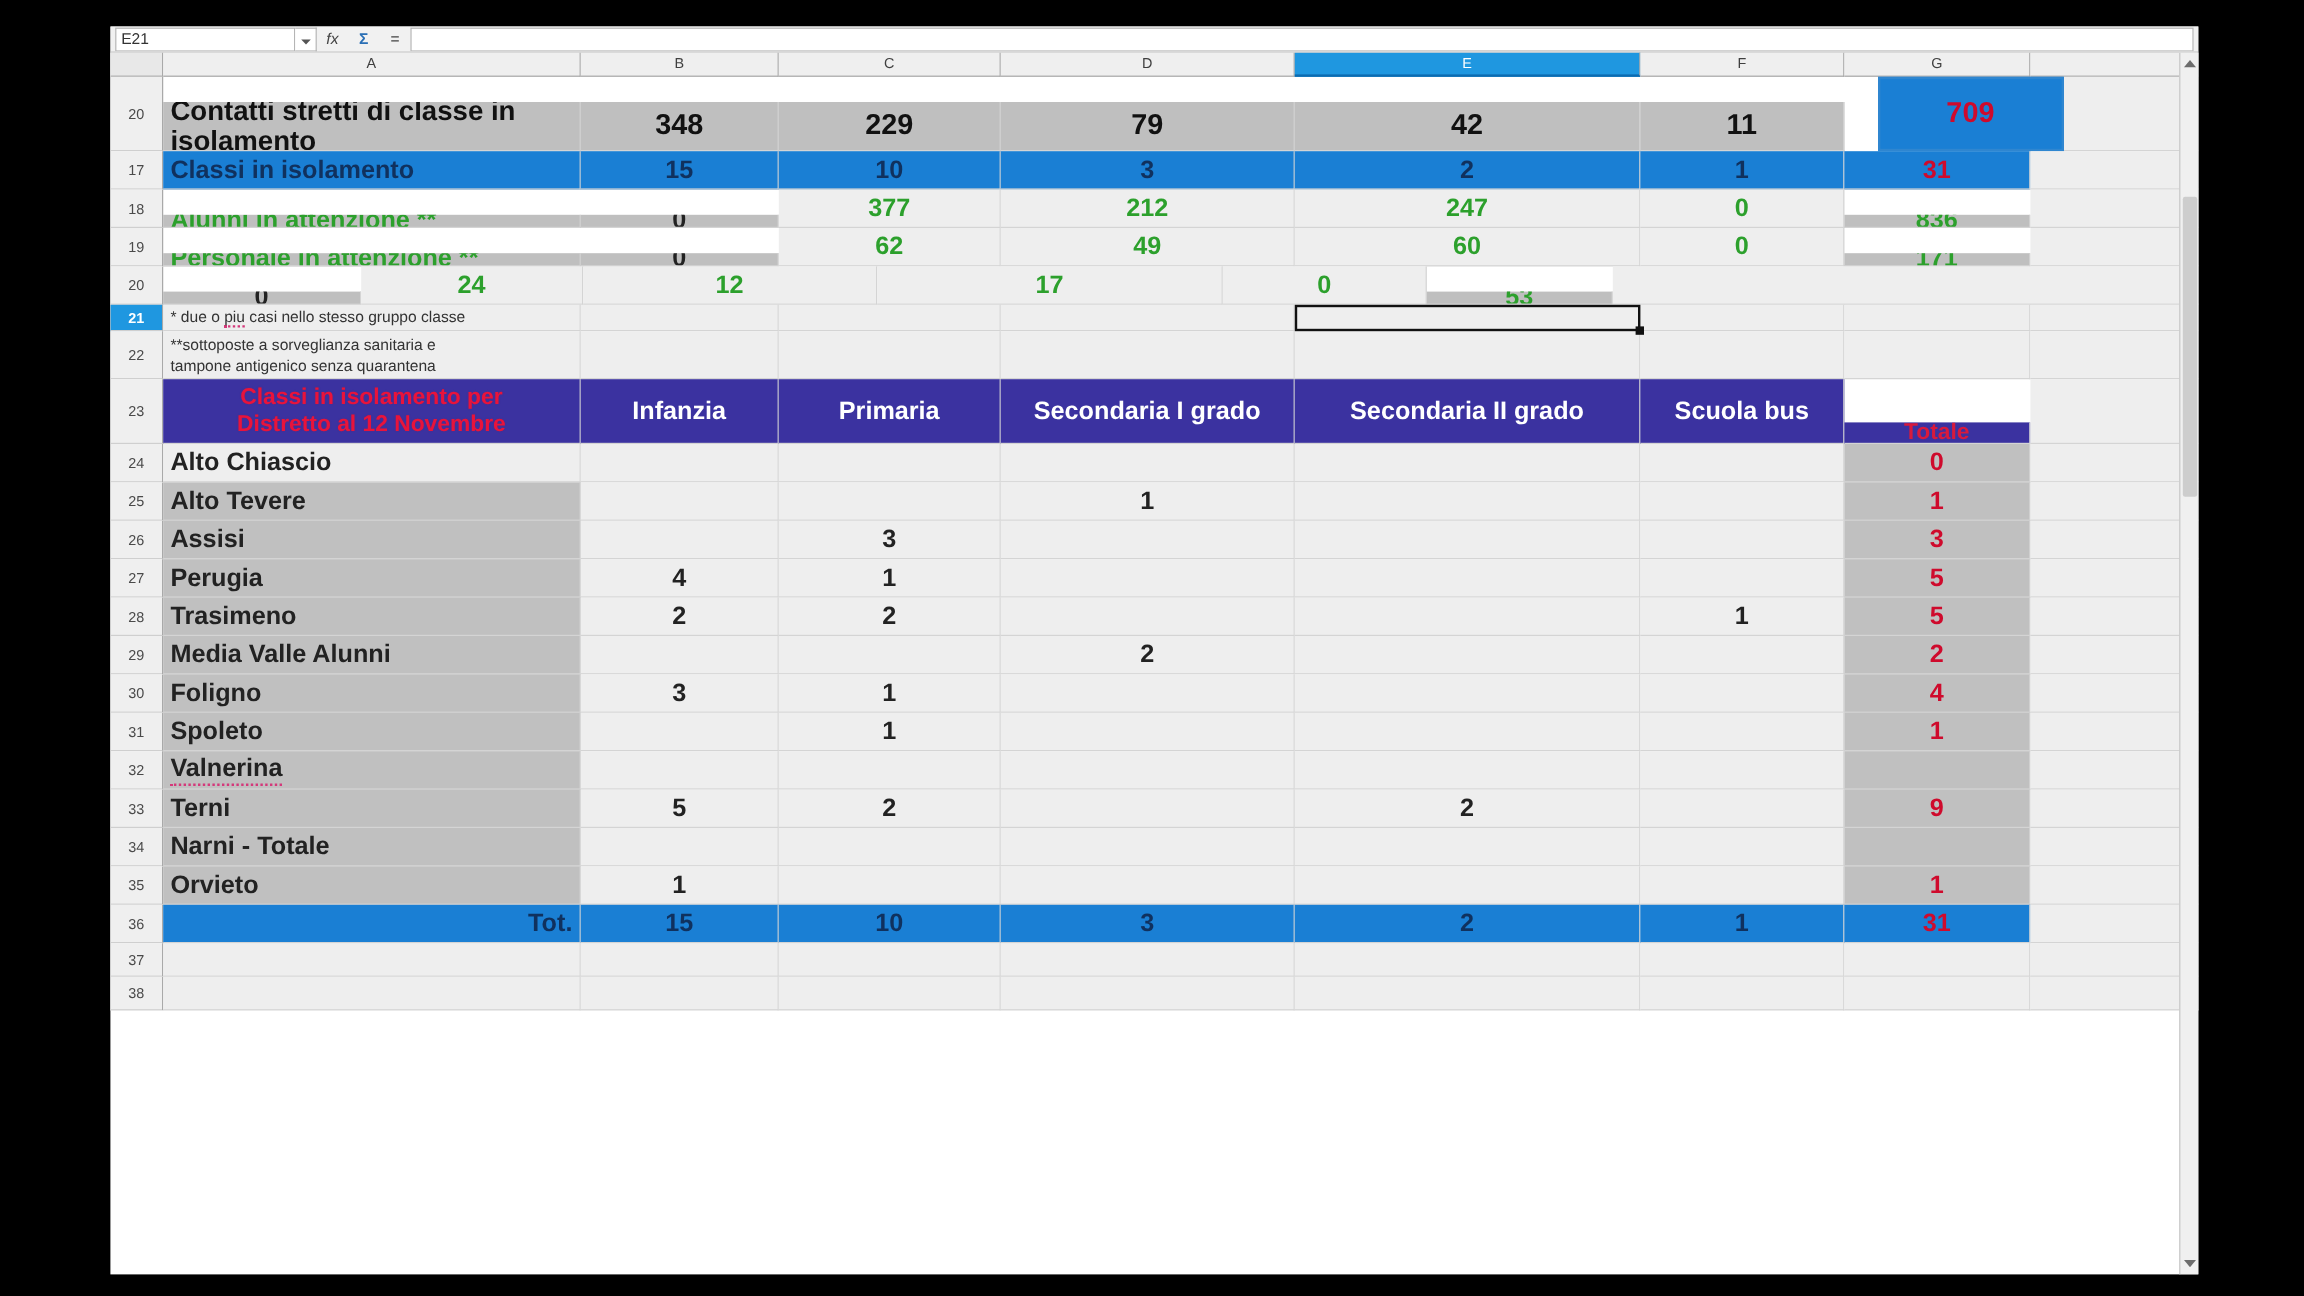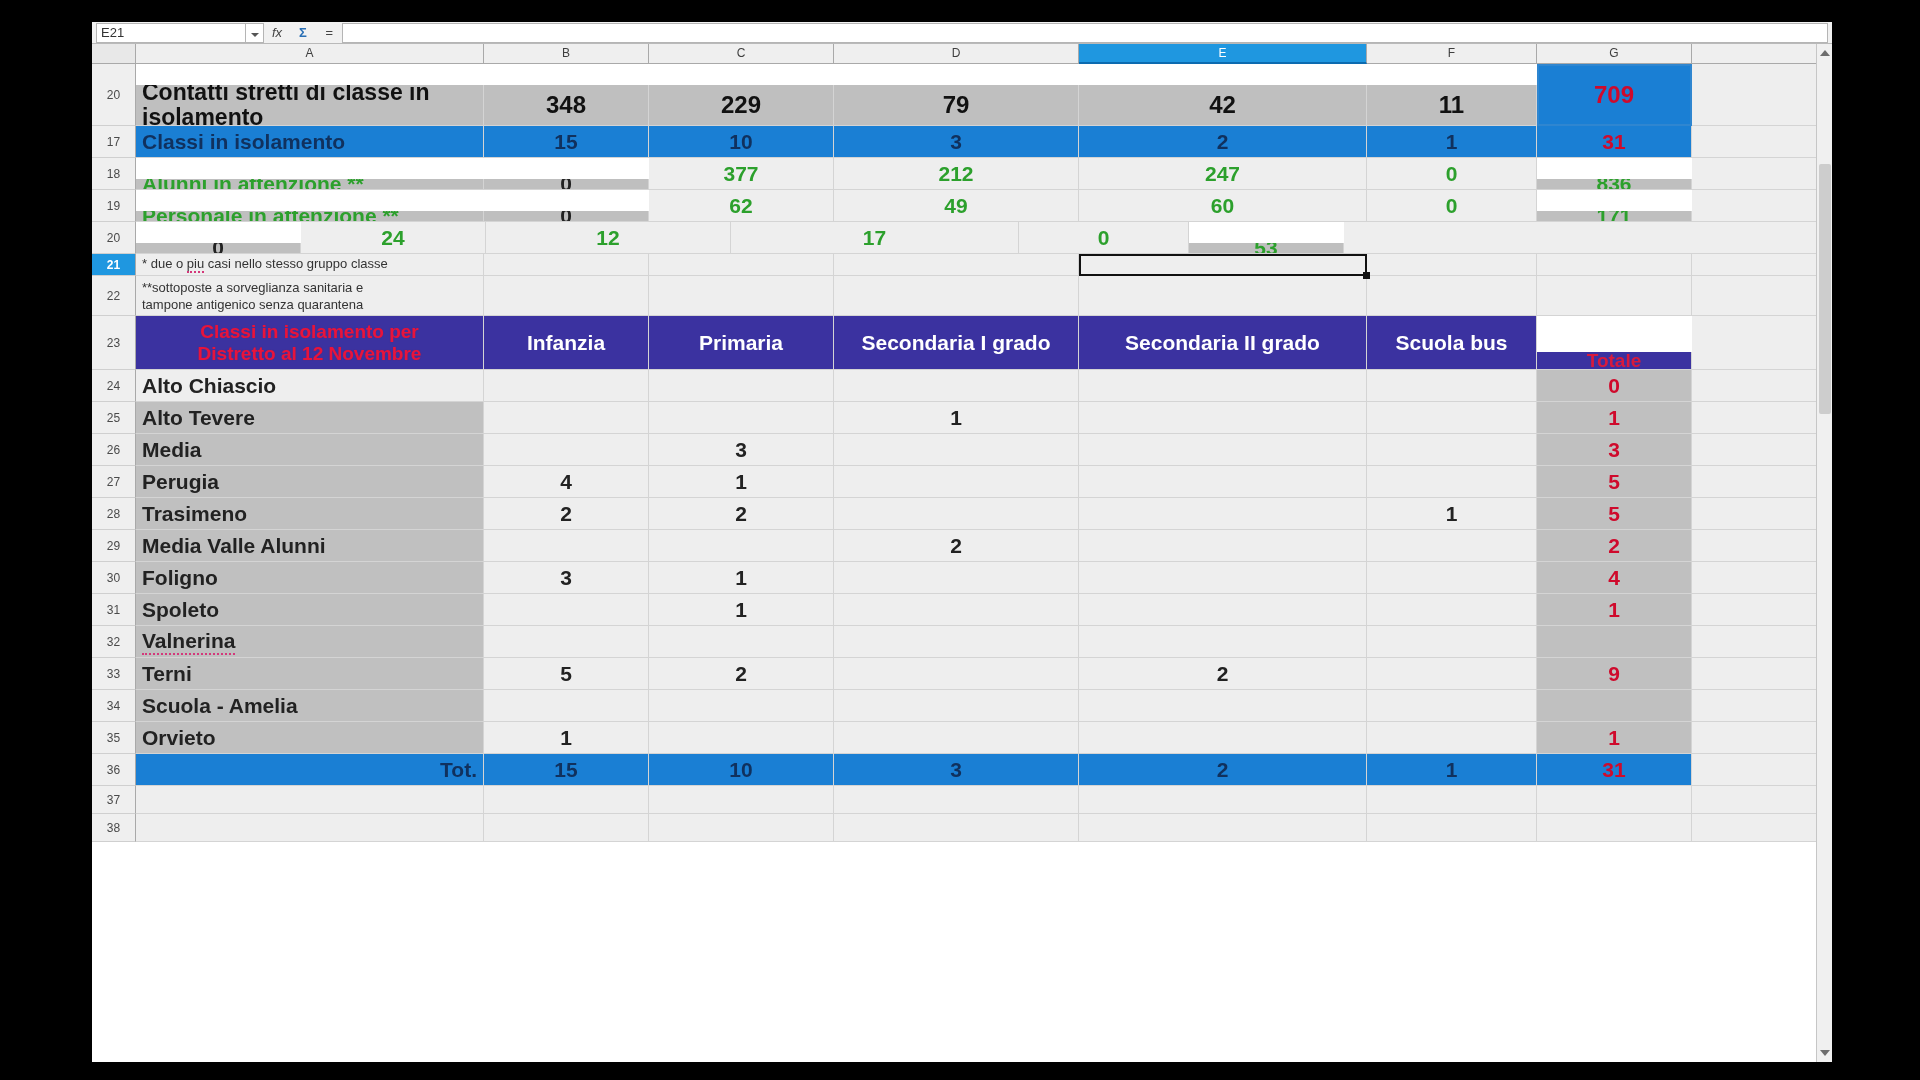--- a/index.html
+++ b/index.html
@@ -193,21 +193,21 @@
       </div>
 
       <div class="row h16">
         <div class="rowhdr">20</div>
         <div class="cell wA fill-grey t-black c-left wrap2" style="font-size:23px;">Contatti stretti di classe in isolamento</div>
         <div class="cell wB fill-grey t-black c-center" style="font-size:24px;">348</div>
         <div class="cell wC fill-grey t-black c-center" style="font-size:24px;">229</div>
         <div class="cell wD fill-grey t-black c-center" style="font-size:24px;">79</div>
         <div class="cell wE fill-grey t-black c-center" style="font-size:24px;">42</div>
         <div class="cell wF fill-grey t-black c-center" style="font-size:24px;">11</div>
-        <div class="cell wG fill-blue t-red c-center g-outline" style="font-size:24px;">709</div>
+        <div class="cell wG fill-blue t-red c-center g-outline" style="font-size:24px;margin-left:28px;">709</div>
         <div class="cell wTail fill-white"></div>
       </div>
 
       <div class="row h17">
         <div class="rowhdr">17</div>
         <div class="cell wA fill-blue t-navy c-left">Classi in isolamento</div>
         <div class="cell wB fill-blue t-navy c-center">15</div>
         <div class="cell wC fill-blue t-navy c-center">10</div>
         <div class="cell wD fill-blue t-navy c-center">3</div>
         <div class="cell wE fill-blue t-navy c-center">2</div>
@@ -315,21 +315,21 @@
             <div class="cell wB c-center fill-none t-plain"></div>
             <div class="cell wC c-center fill-none t-plain"></div>
             <div class="cell wD c-center fill-none t-plain">1</div>
             <div class="cell wE c-center fill-none t-plain"></div>
             <div class="cell wF c-center fill-none t-plain"></div>
             <div class="cell wG c-center fill-grey2 t-red">1</div>
             <div class="cell wTail fill-white"></div>
           </div>
           <div class="row hDist">
             <div class="rowhdr">26</div>
-            <div class="cell wA c-left t-plain fill-grey2">Media</div>
+            <div class="cell wA c-left t-plain fill-grey2">Assisi</div>
             <div class="cell wB c-center fill-none t-plain"></div>
             <div class="cell wC c-center fill-none t-plain">3</div>
             <div class="cell wD c-center fill-none t-plain"></div>
             <div class="cell wE c-center fill-none t-plain"></div>
             <div class="cell wF c-center fill-none t-plain"></div>
             <div class="cell wG c-center fill-grey2 t-red">3</div>
             <div class="cell wTail fill-white"></div>
           </div>
           <div class="row hDist">
             <div class="rowhdr">27</div>
@@ -405,21 +405,21 @@
             <div class="cell wB c-center fill-none t-plain">5</div>
             <div class="cell wC c-center fill-none t-plain">2</div>
             <div class="cell wD c-center fill-none t-plain"></div>
             <div class="cell wE c-center fill-none t-plain">2</div>
             <div class="cell wF c-center fill-none t-plain"></div>
             <div class="cell wG c-center fill-grey2 t-red">9</div>
             <div class="cell wTail fill-white"></div>
           </div>
           <div class="row hDist">
             <div class="rowhdr">34</div>
-            <div class="cell wA c-left t-plain fill-grey2">Scuola - Amelia</div>
+            <div class="cell wA c-left t-plain fill-grey2">Narni - Totale</div>
             <div class="cell wB c-center fill-none t-plain"></div>
             <div class="cell wC c-center fill-none t-plain"></div>
             <div class="cell wD c-center fill-none t-plain"></div>
             <div class="cell wE c-center fill-none t-plain"></div>
             <div class="cell wF c-center fill-none t-plain"></div>
             <div class="cell wG c-center fill-grey2 t-red"></div>
             <div class="cell wTail fill-white"></div>
           </div>
           <div class="row hDist">
             <div class="rowhdr">35</div>

